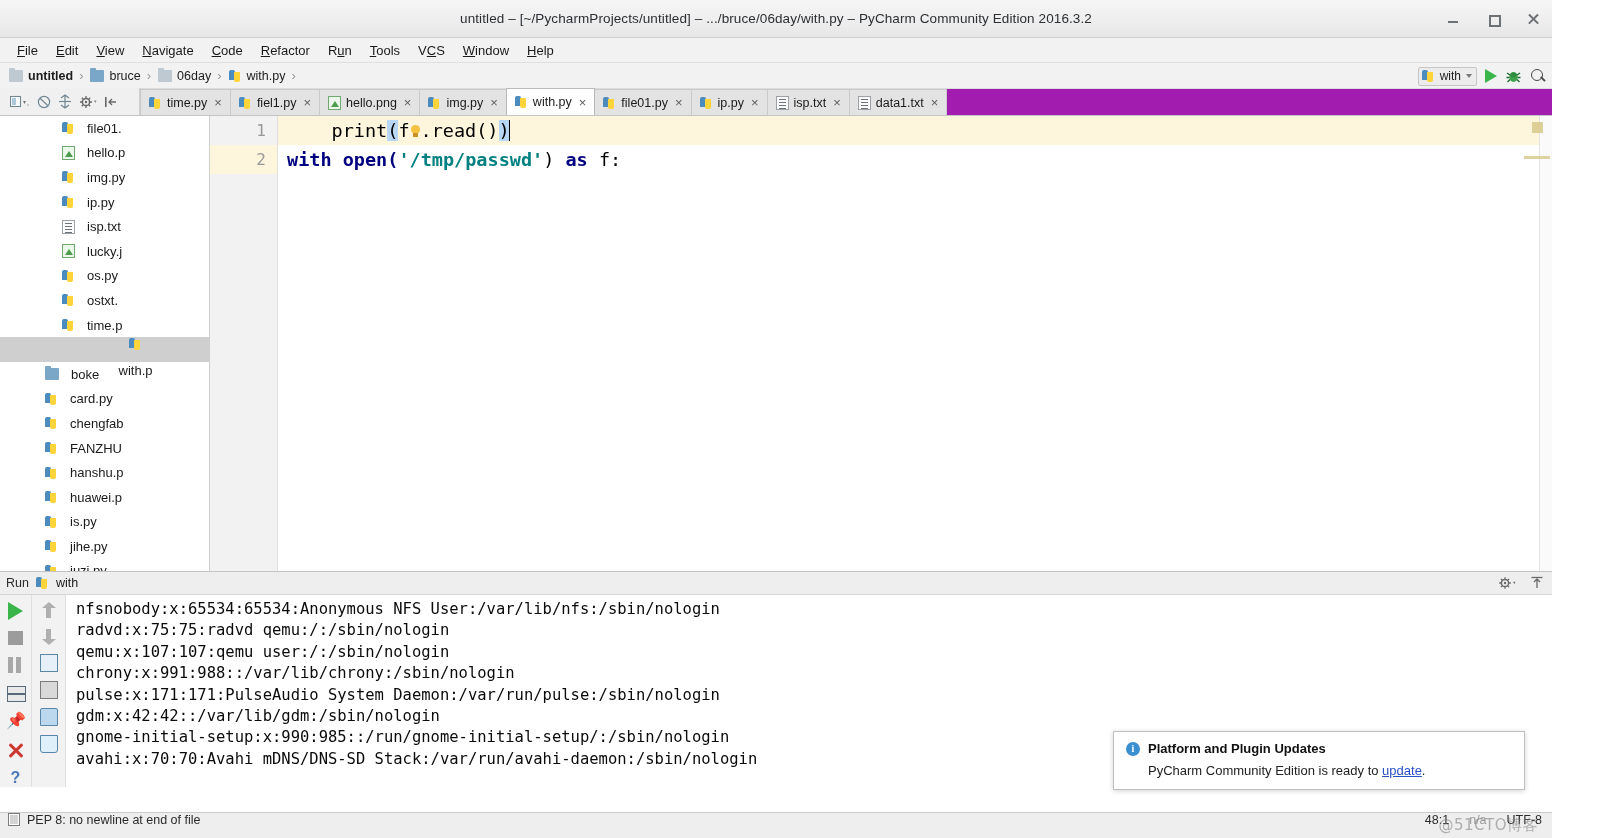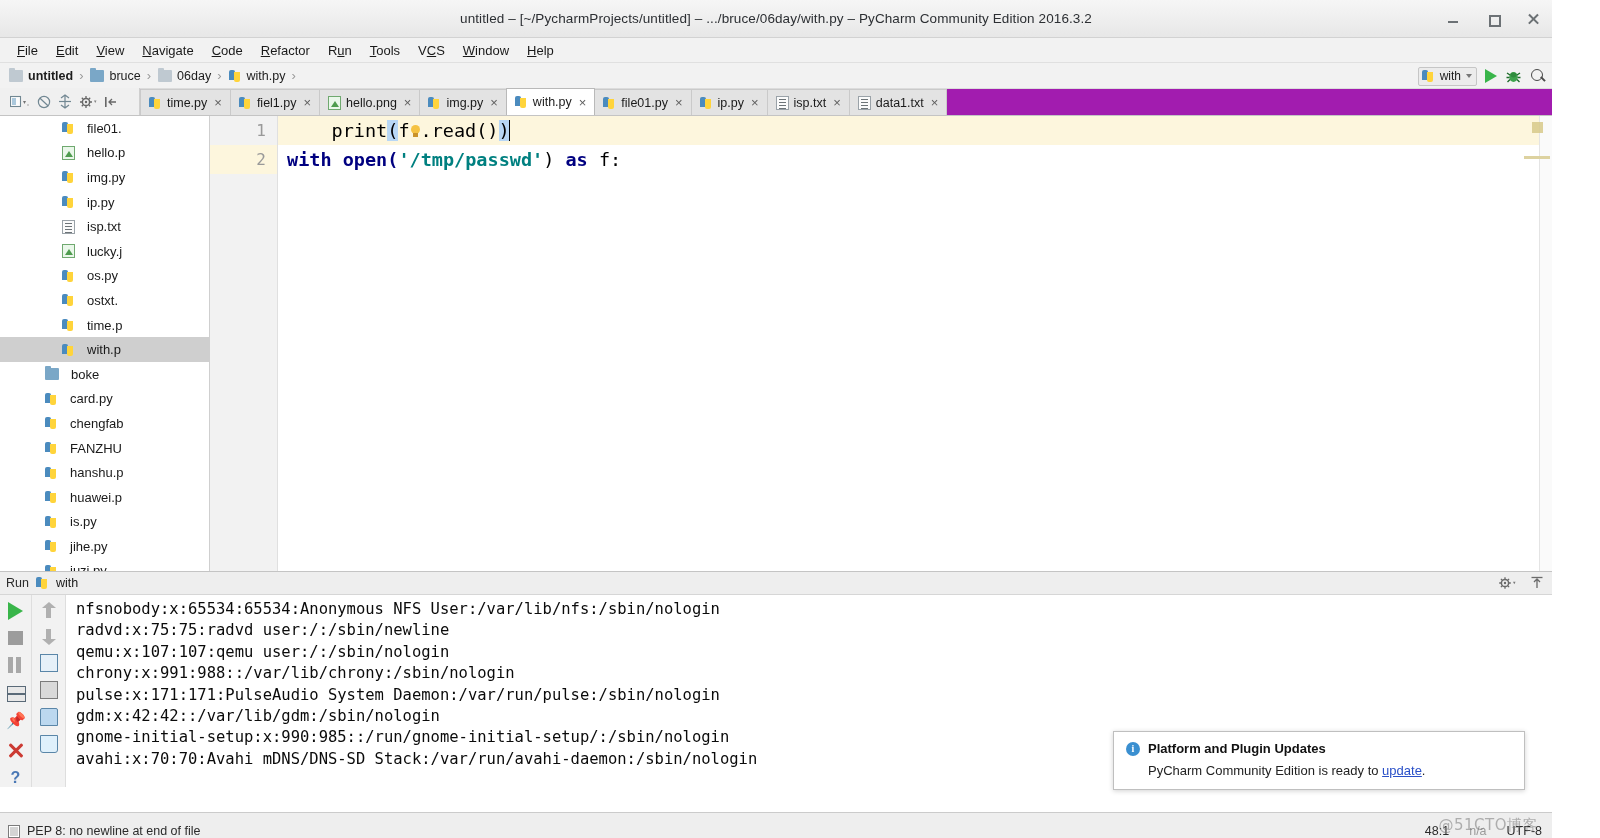--- a/index.html
+++ b/index.html
@@ -135,21 +135,21 @@
   .project-pane {
     width: 210px; background: #ffffff; position: relative; overflow: hidden;
     border-right: 1px solid #cfcfcf;
   }
   .tree-row {
     height: 24.6px; display: flex; align-items: center; gap: 12px;
     padding-left: 62px; font-size: 13px; color: #1a1a1a; white-space: nowrap; cursor: default;
   }
   .tree-row.lvl1 { padding-left: 62px; }
   .tree-row.lvl0 { padding-left: 45px; }
-  .tree-row.sel { background: #cfcfcf; }
+  .tree-row.sel { background: #cfcfcf; flex-direction: column; }
   .arrow-r {
     position: absolute; left: 45px; width: 0; height: 0;
     border-top: 4.5px solid transparent; border-bottom: 4.5px solid transparent; border-left: 6px solid #7b7b7b;
   }
   .tree-row.has-arrow { position: relative; }
 
   
   .editor-pane { flex: 1; background: #ffffff; position: relative; overflow: hidden; }
   .gutter {
     position: absolute; left: 0; top: 0; bottom: 0; width: 68px;
@@ -261,21 +261,21 @@
     display: flex; align-items: center; justify-content: center; font-family: "Liberation Serif", serif;
   }
   .notif-title span.t { font-size: 13px; font-weight: bold; color: #111; }
   .notif-body { font-size: 13px; color: #222; padding-left: 22px; }
   .notif-body a { color: #2a50c8; text-decoration: underline; }
 
   
   .statusbar {
     position: absolute; left: 0; right: 0; bottom: 0; height: 26px;
     background: #eeeeee; border-top: 1px solid #cbcbcb;
-    display: flex; align-items: flex-end; padding: 0 10px 0 8px;
+    display: flex; align-items: flex-start; padding: 0 10px 0 8px;
   }
   .sb-ic {
     width: 12px; height: 13px; border: 1.4px solid #7b7b7b; background: #fff; margin-right: 7px; position: relative;
   }
   .sb-ic::before { content: ""; position: absolute; left: 1px; top: 1px; right: 1px; bottom: 1px; background: #d4d4d4; }
   .sb-msg { font-size: 12.5px; color: #2b2b2b; }
   .sb-right { margin-left: auto; display: flex; align-items: center; gap: 20px; }
   .sb-right span { font-size: 12.5px; color: #2b2b2b; }
   .sb-right span.dim { color: #9b9b9b; }
 
@@ -567,21 +567,21 @@
     <div class="run-tools-b">
       <span class="rt up-arr"></span>
       <span class="rt dn-arr"></span>
       <span class="rt wrap"></span>
       <span class="rt scrollend"></span>
       <span class="rt printer"></span>
       <span class="rt trash"></span>
     </div>
     <div class="console">
       <div class="cout">nfsnobody:x:65534:65534:Anonymous NFS User:/var/lib/nfs:/sbin/nologin</div>
-      <div class="cout">radvd:x:75:75:radvd user:/:/sbin/newline</div>
+      <div class="cout">radvd:x:75:75:radvd qemu:/:/sbin/nologin</div>
       <div class="cout">qemu:x:107:107:qemu user:/:/sbin/nologin</div>
       <div class="cout">chrony:x:991:988::/var/lib/chrony:/sbin/nologin</div>
       <div class="cout">pulse:x:171:171:PulseAudio System Daemon:/var/run/pulse:/sbin/nologin</div>
       <div class="cout">gdm:x:42:42::/var/lib/gdm:/sbin/nologin</div>
       <div class="cout">gnome-initial-setup:x:990:985::/run/gnome-initial-setup/:/sbin/nologin</div>
       <div class="cout">avahi:x:70:70:Avahi mDNS/DNS-SD Stack:/var/run/avahi-daemon:/sbin/nologin</div>
     </div>
   </div>
 
   <div class="notif">

